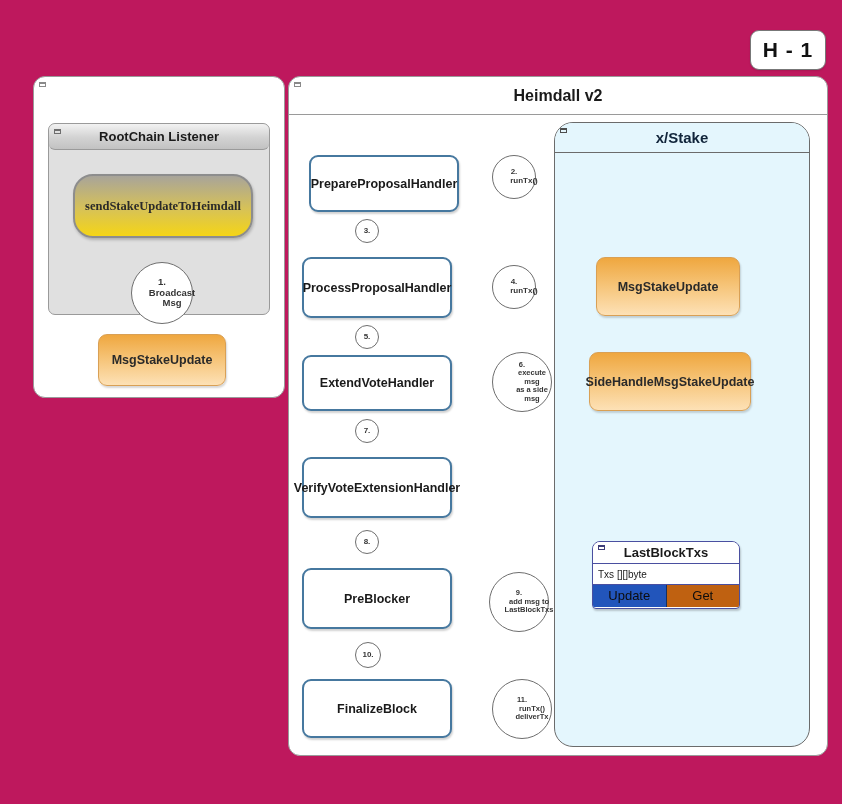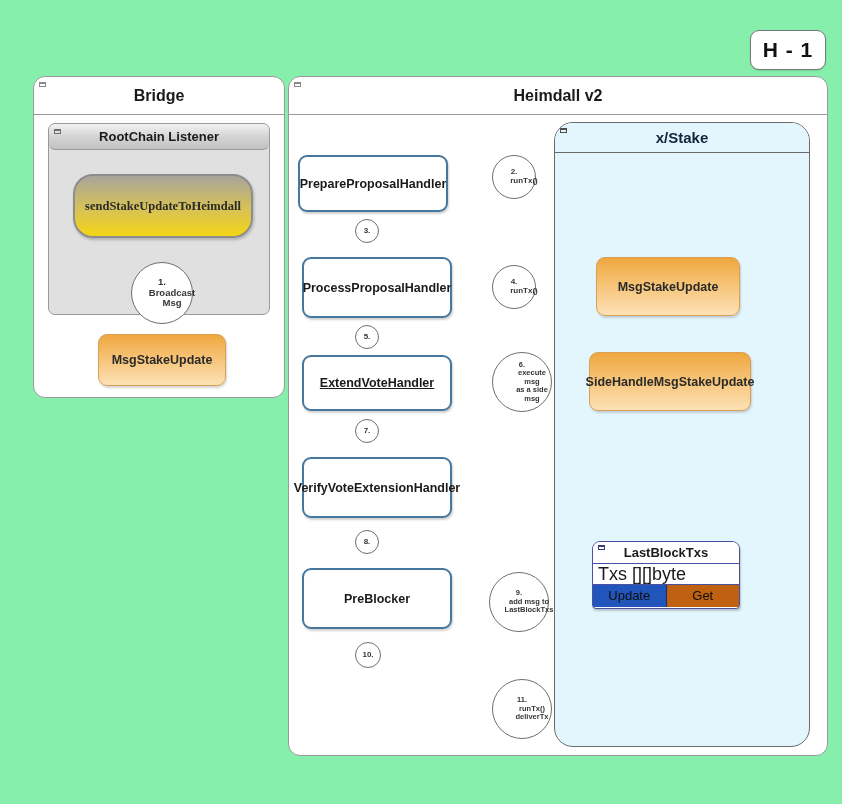--- a/index.html
+++ b/index.html
@@ -5,21 +5,21 @@
   html, body {
     margin: 0;
     padding: 0;
     background: #ffffff;
     font-family: "Liberation Sans", sans-serif;
   }
   #stage {
     position: relative;
     width: 842px;
     height: 804px;
-    background: #86efac;
+    background: #be185d;
     overflow: hidden;
   }
   svg.edges {
     position: absolute;
     left: 0; top: 0;
     width: 842px; height: 804px;
     pointer-events: none;
   }
 
   
@@ -171,21 +171,21 @@
     border-bottom: 1px solid #4a4fa0;
     position: relative;
     background: #ffffff;
     box-sizing: border-box;
   }
   .classbox .cb-title .corner-mark { border-color: #3c3c78; top: 3px; }
   .classbox .cb-field {
     height: 21px;
     line-height: 21px;
     padding-left: 5px;
-    font-size: 18px;
+    font-size: 10px;
     color: #1a1a1a;
     border-bottom: 1px solid #4a4fa0;
     background: #ffffff;
     box-sizing: border-box;
   }
   .classbox .cb-ops {
     display: flex;
     height: 22px;
     justify-content: center;
   }
@@ -262,21 +262,20 @@
     </g>
     <g fill="none" stroke="#3b6fd4" stroke-width="2" stroke-dasharray="6,5" marker-end="url(#ahb)">
       <path d="M452,602 L489,602"></path>
       <path d="M537,602 L592,602"></path>
     </g>
   </svg>
 
   <div class="badge" style="left:750px; top:30px; width:76px; height:40px;">H - 1</div>
 
   <div class="panel" style="left:33px; top:76px; width:252px; height:322px;">
-    <div class="panel-title">Bridge</div>
     <span class="corner-mark"></span>
   </div>
 
   <div class="group-box" style="left:48px; top:123px; width:222px; height:192px;">
     <div class="group-title">
       <span class="corner-mark"></span>
       <span>RootChain Listener</span>
     </div>
   </div>
 
@@ -294,25 +293,26 @@
     <span class="corner-mark"></span>
   </div>
 
   <div class="module-box" style="left:554px; top:122px; width:256px; height:625px;">
     <div class="module-title">
       <span class="corner-mark"></span>
       <span>x/Stake</span>
     </div>
   </div>
 
-  <div class="node handler" style="left:298px; top:155px; width:150px; height:57px;">PrepareProposalHandler</div>
+  <div class="node handler" style="left:309px; top:155px; width:150px; height:57px;">PrepareProposalHandler</div>
   <div class="node handler" style="left:302px; top:257px; width:150px; height:61px;">ProcessProposalHandler</div>
-  <div class="node handler" style="left:302px; top:355px; width:150px; height:56px;text-decoration:underline;">ExtendVoteHandler</div>
+  <div class="node handler" style="left:302px; top:355px; width:150px; height:56px;">ExtendVoteHandler</div>
   <div class="node handler" style="left:302px; top:457px; width:150px; height:61px;">VerifyVoteExtensionHandler</div>
   <div class="node handler" style="left:302px; top:568px; width:150px; height:61px;">PreBlocker</div>
+  <div class="node handler" style="left:302px; top:679px; width:150px; height:59px;">FinalizeBlock</div>
 
   <div class="circle" style="left:492px; top:155px; width:44px; height:44px; font-size:8px;">
     <span class="cnum">2.</span>
     <span class="clab">runTx()</span>
   </div>
   <div class="circle" style="left:492px; top:265px; width:44px; height:44px; font-size:8px;">
     <span class="cnum">4.</span>
     <span class="clab">runTx()</span>
   </div>
   <div class="circle" style="left:492px; top:352px; width:60px; height:60px; font-size:7.5px;">

